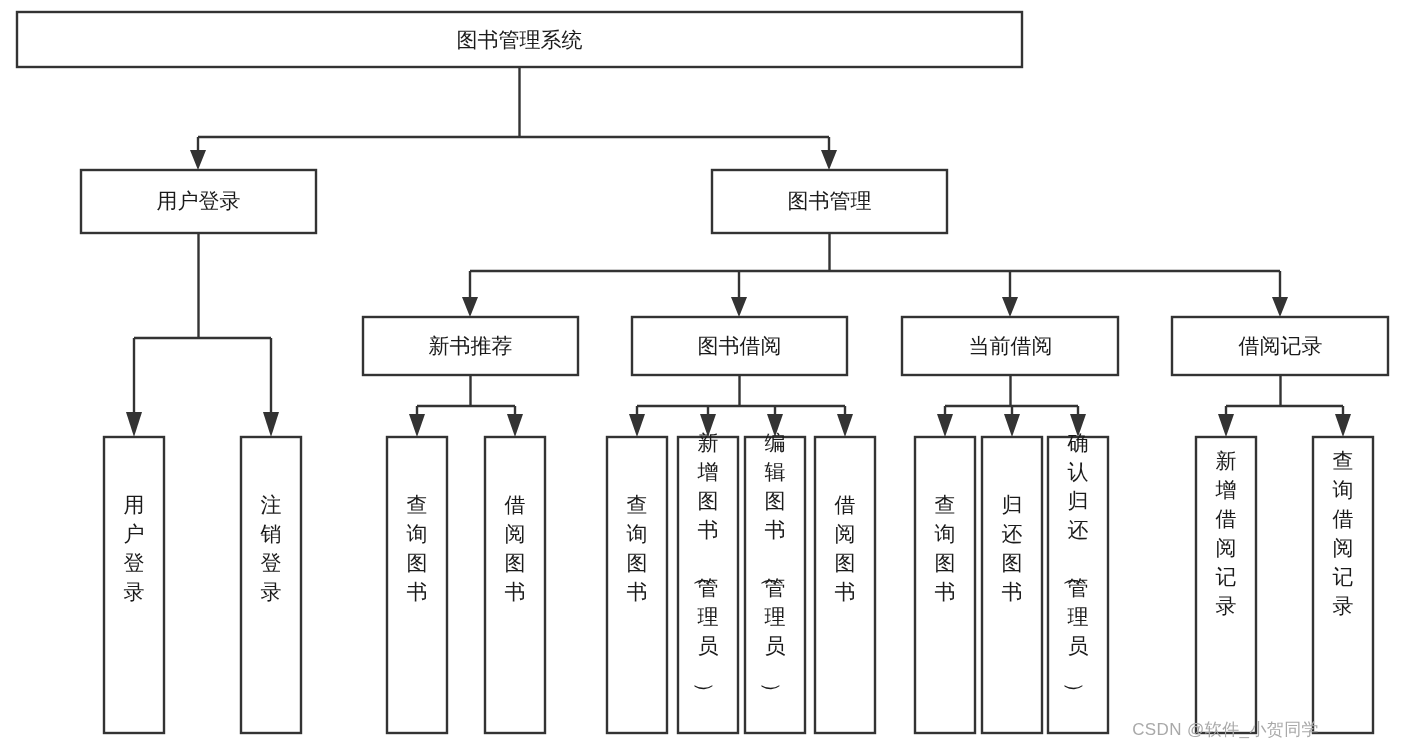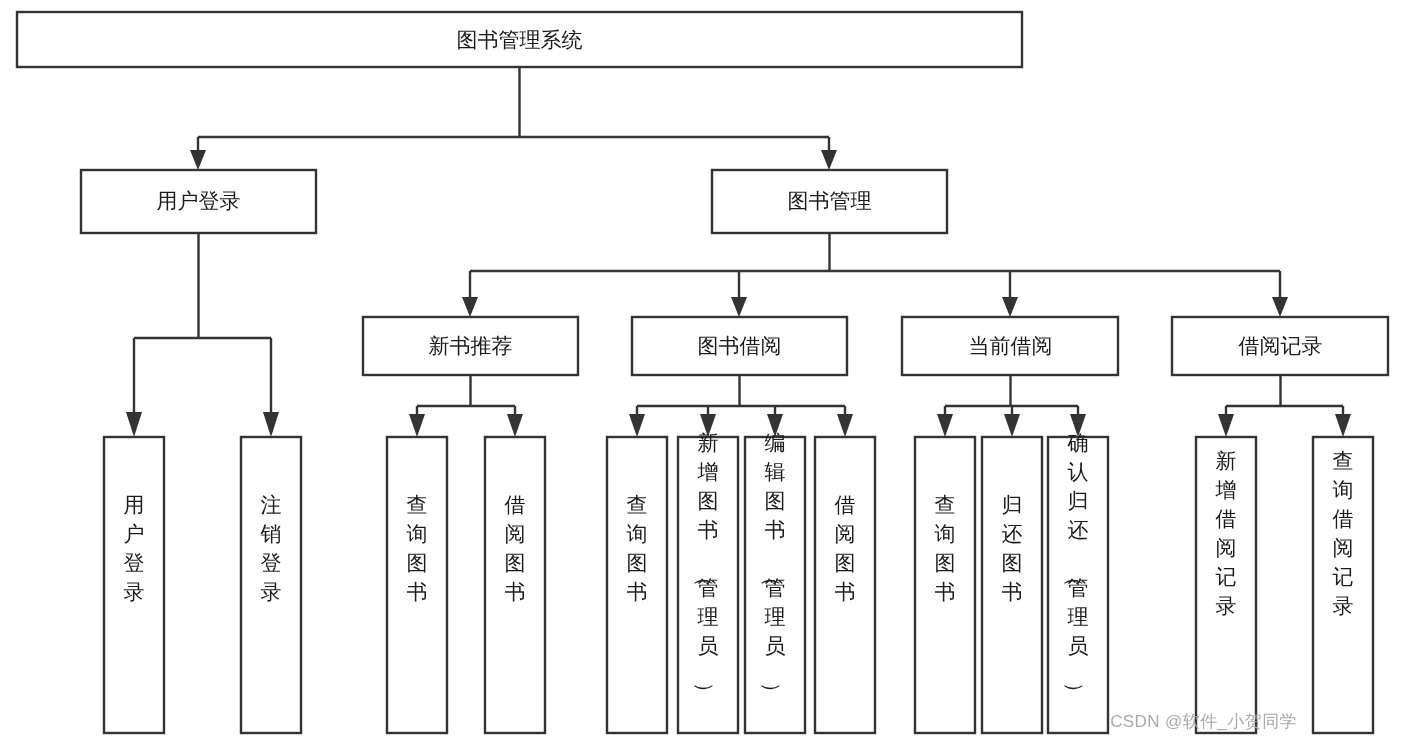--- a/index.html
+++ b/index.html
@@ -11,20 +11,21 @@
     width: 1405px;
     height: 747px;
     font-family: "Liberation Sans", "DejaVu Sans", sans-serif;
     overflow: hidden;
   }
   #diagram-root {
     position: relative;
     width: 1305px;
     height: 747px;
     background: #ffffff;
+    padding-left: 22px;
   }
   svg#tree-svg {
     position: absolute;
     left: 0;
     top: 0;
     width: 1405px;
     height: 747px;
     display: block;
   }
   .node-box {
@@ -51,21 +52,21 @@
   }
   .node-label-v {
     font-family: "Liberation Sans", "DejaVu Sans", sans-serif;
     font-size: 21px;
     fill: #1b1b1b;
     text-anchor: middle;
   }
   .watermark {
     position: absolute;
     right: 8px;
-    bottom: 14px;
+    bottom: 6px;
     font-family: "Liberation Sans", "DejaVu Sans", sans-serif;
     font-size: 17px;
     color: #a9a9a9;
     letter-spacing: 0.4px;
     white-space: nowrap;
     pointer-events: none;
   }
 </style>
 </head>
 <body>

